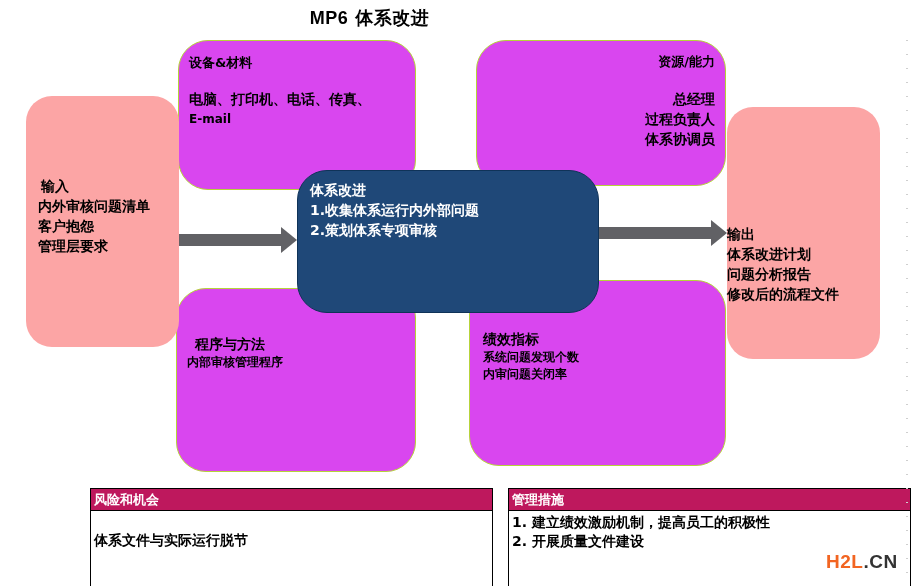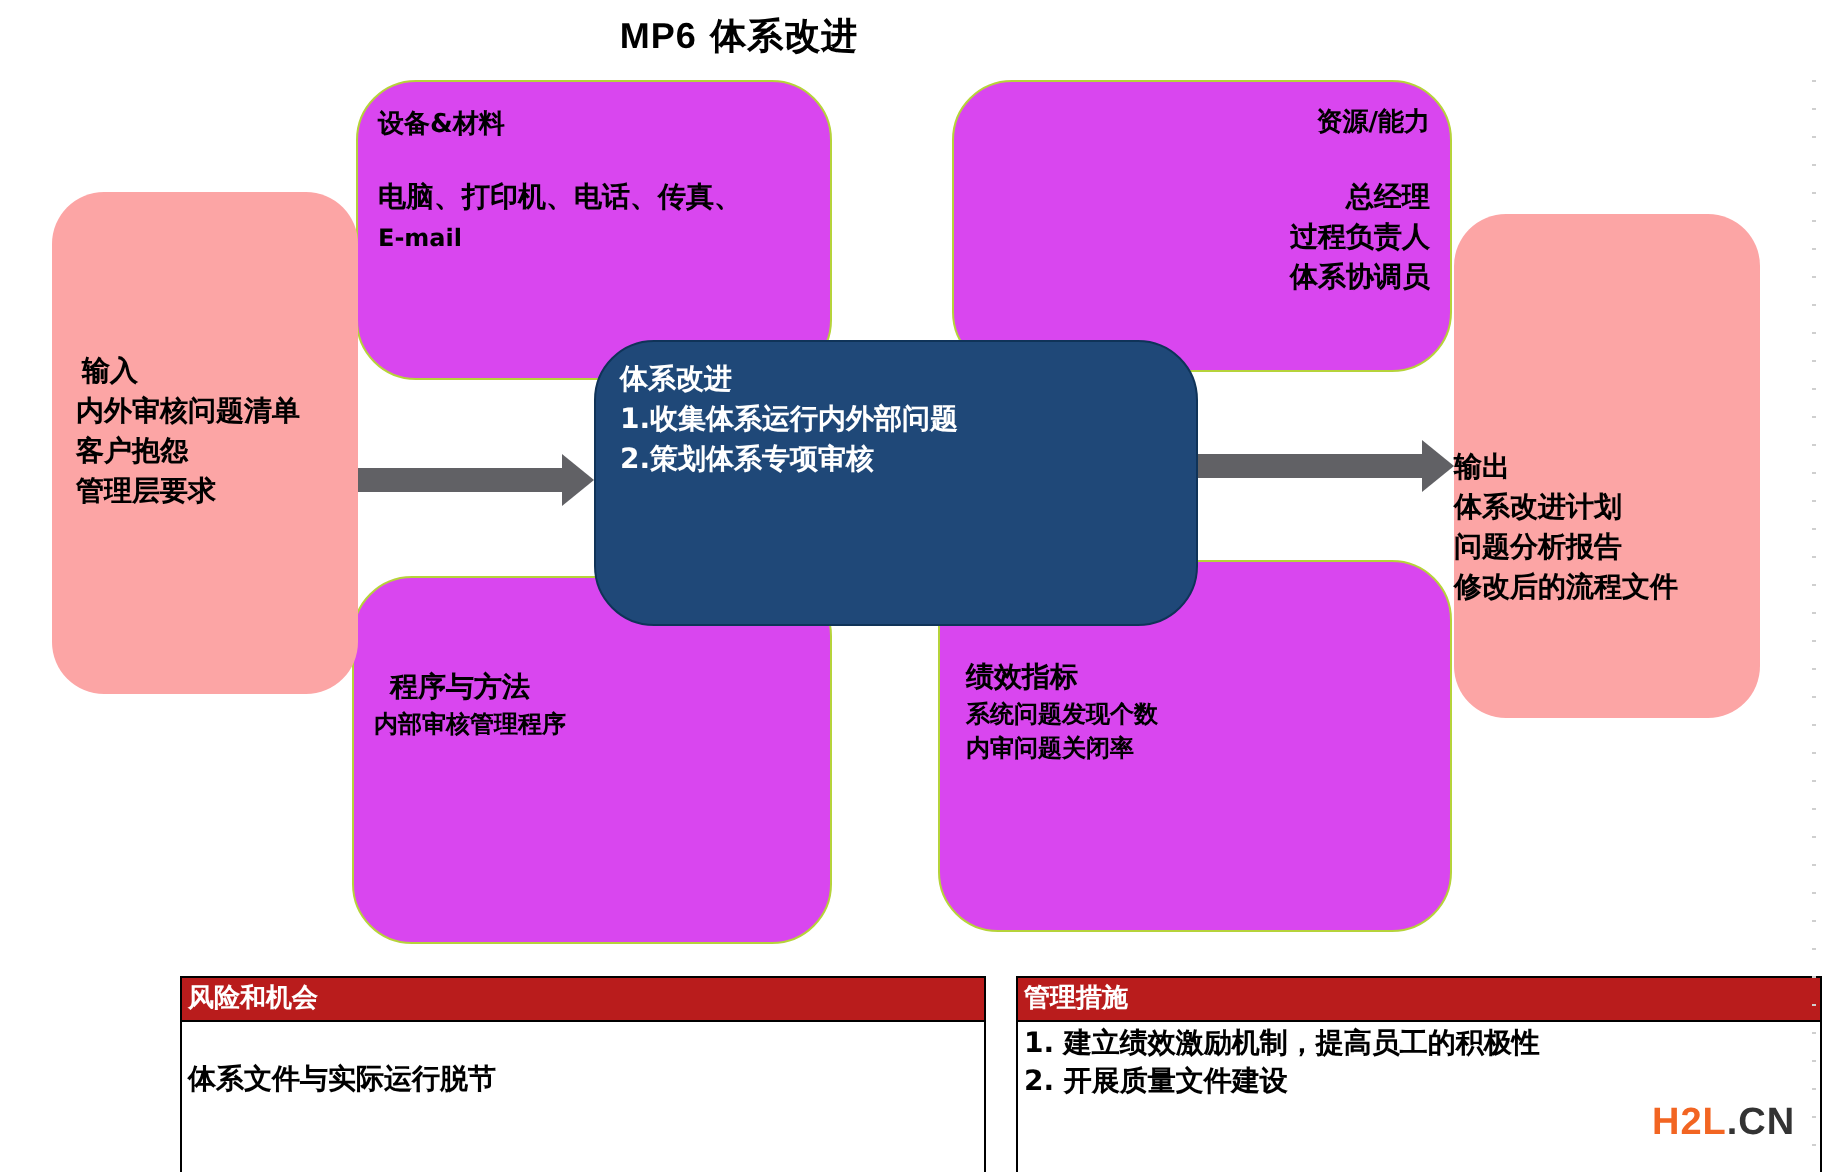--- a/index.html
+++ b/index.html
@@ -28,21 +28,21 @@
   .sm { font-size: 12px; font-weight: bold; line-height: 17px; white-space: nowrap; }
   .arrow { height: 18px; }
   .arrow .shaft { position: absolute; left: 0; top: 3px; height: 12px; background: #616165; }
   .arrow .head {
     position: absolute; top: -4px; width: 0; height: 0;
     border-top: 13px solid transparent; border-bottom: 13px solid transparent;
     border-left: 16px solid #616165;
   }
   .table { border: 1px solid #000; background: #fff; }
   .table .hd {
-    background: #b91c1c; color: #fff; font-size: 13px; font-weight: bold;
+    background: #be185d; color: #fff; font-size: 13px; font-weight: bold;
     height: 21px; line-height: 21px; padding-left: 3px; border-bottom: 1px solid #000;
   }
   .table .bd { font-size: 14px; font-weight: bold; line-height: 19px; padding-left: 3px; }
   .wm {
     font-family: "Liberation Sans", sans-serif; font-weight: bold; font-size: 19px;
     letter-spacing: 0.5px;
   }
   .dots {
     left: 906px; top: 40px; width: 2px; height: 540px;
     background: repeating-linear-gradient(to bottom, #cfcfcf 0 1px, transparent 1px 14px);

